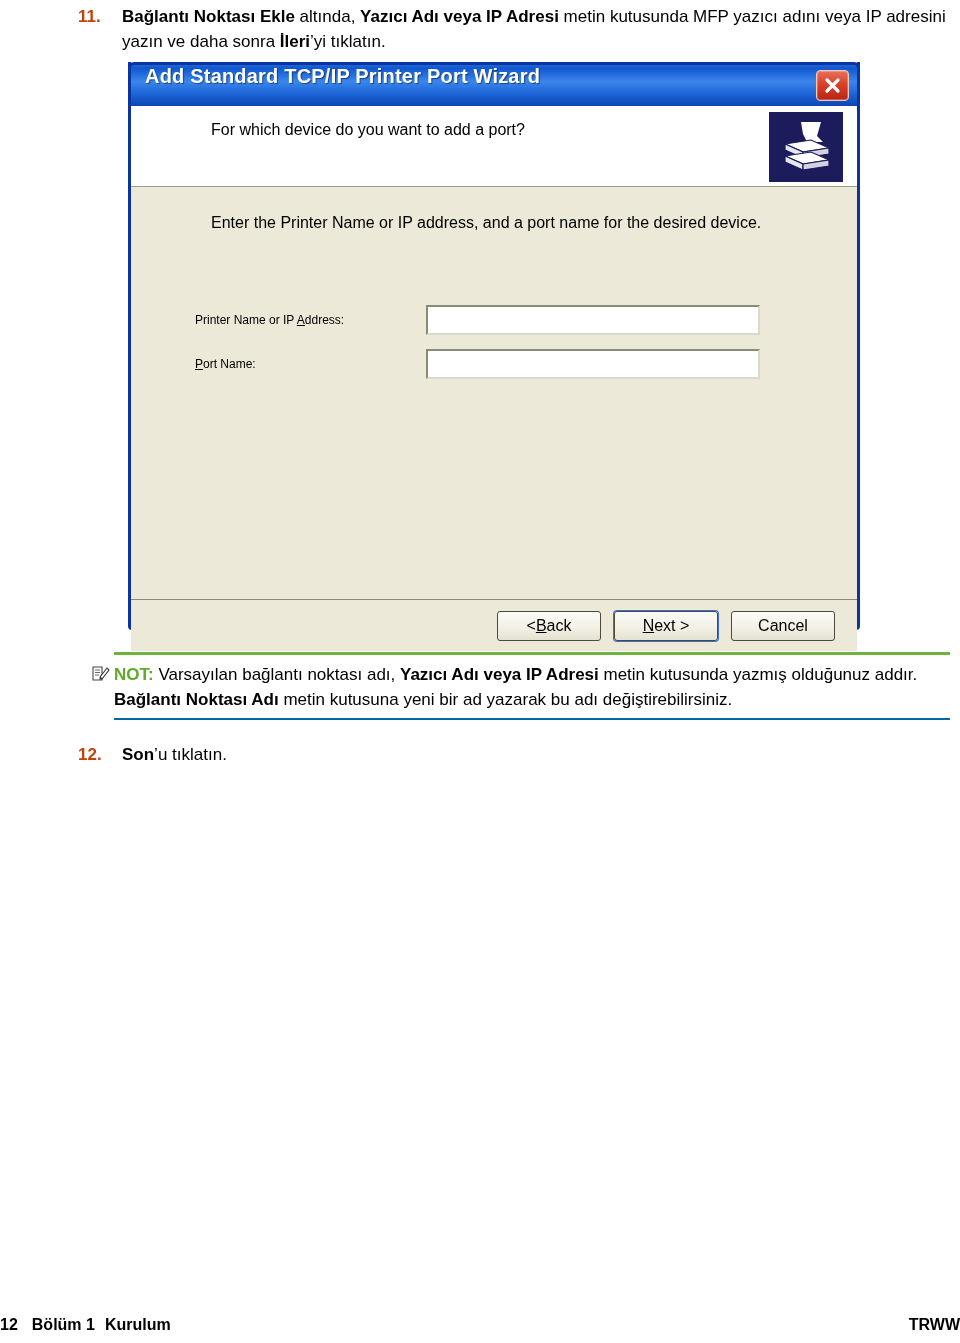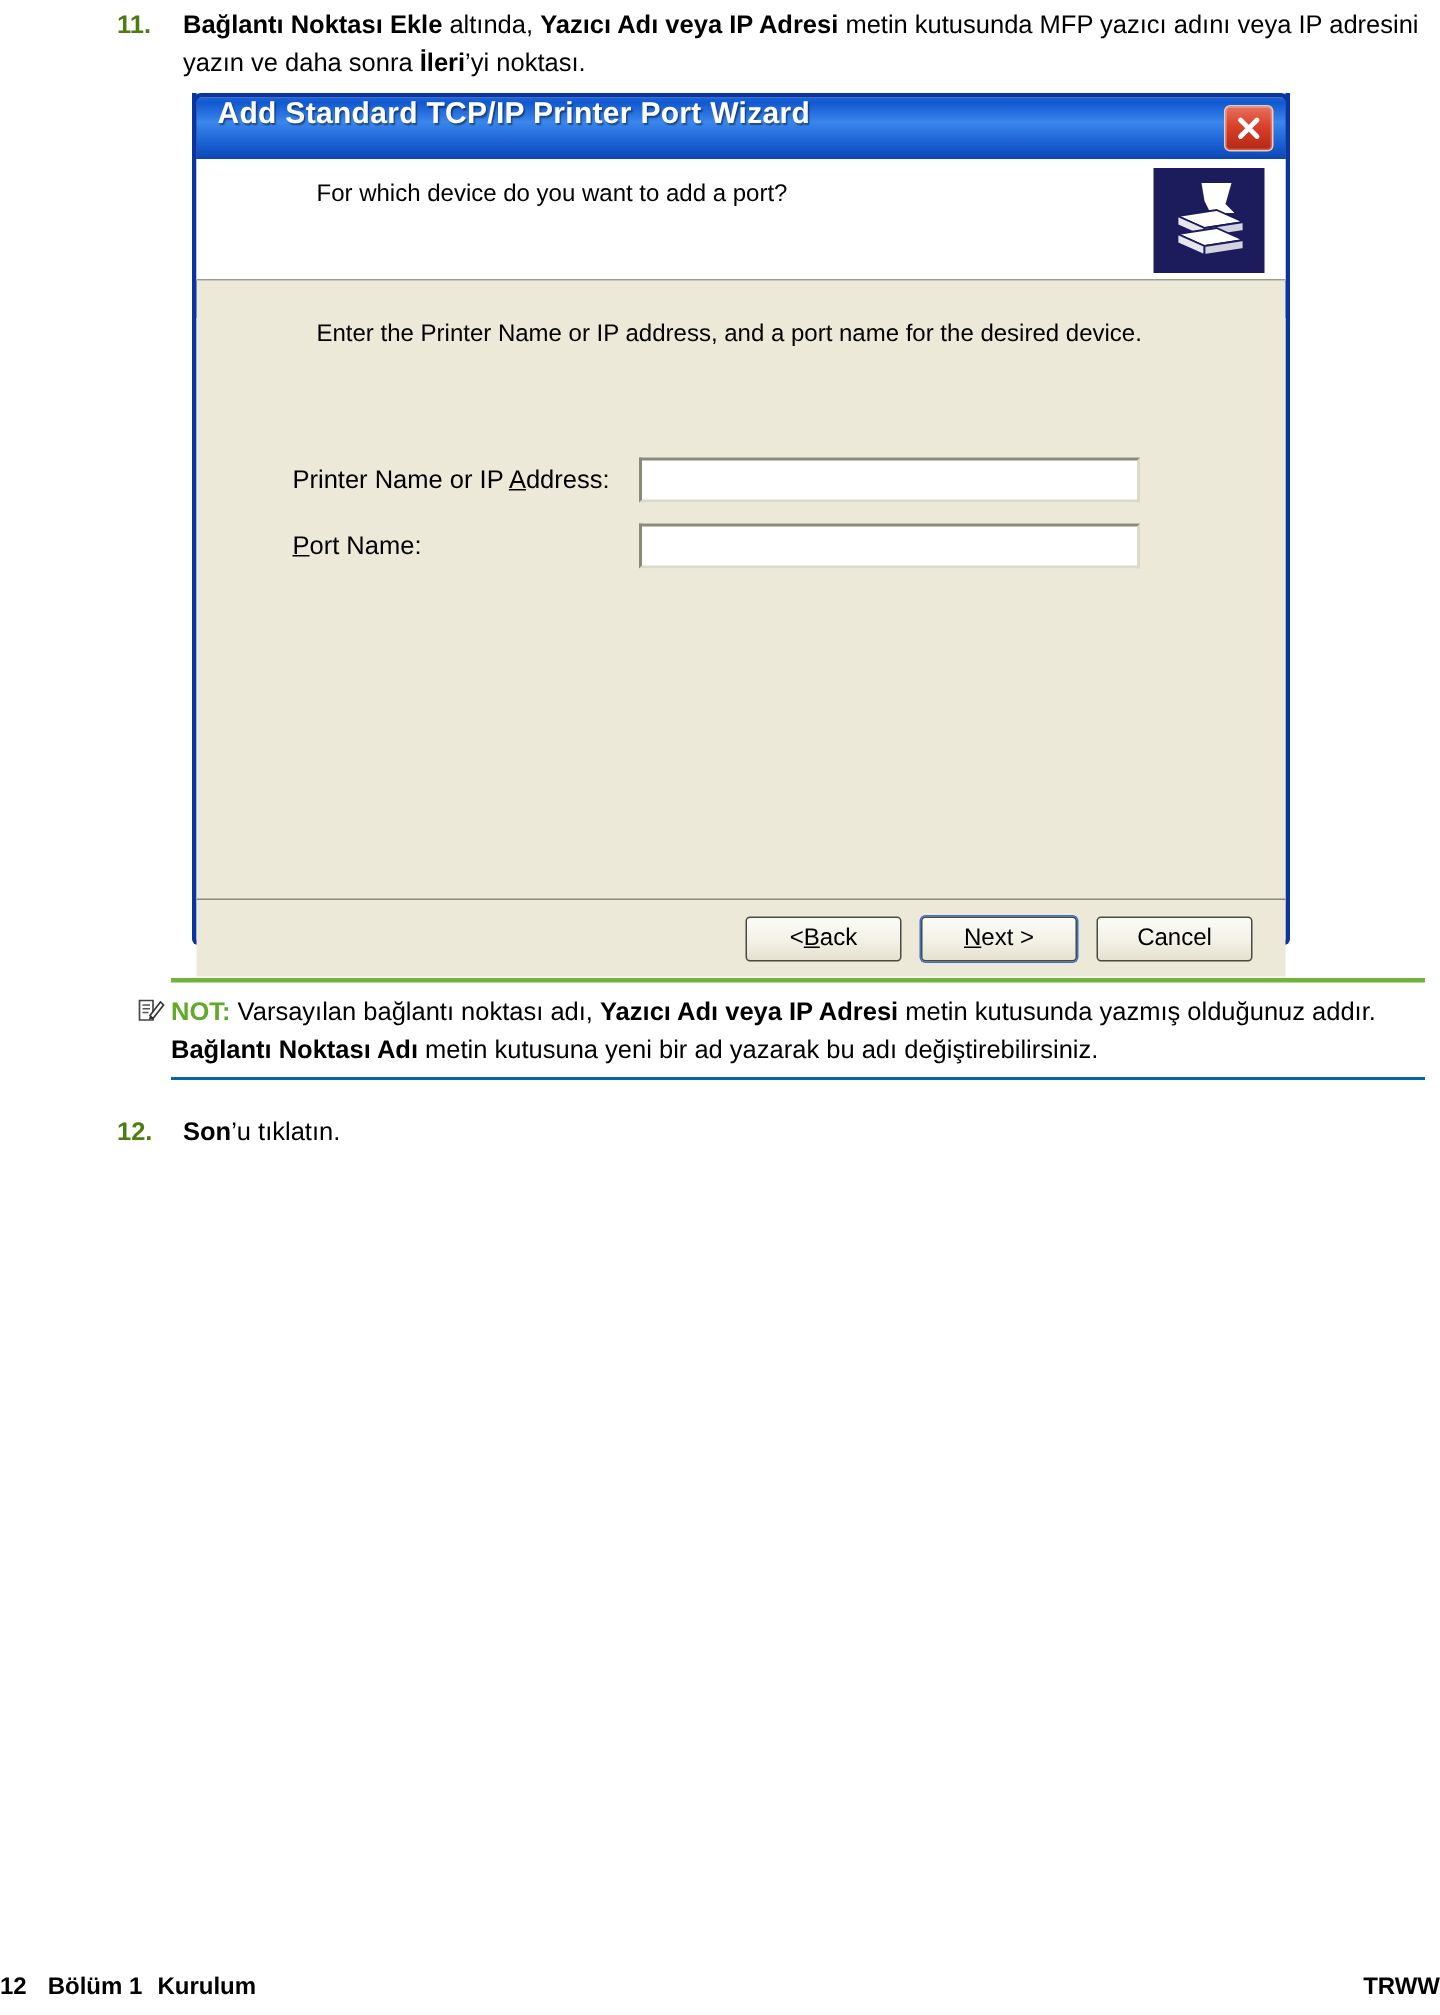--- a/index.html
+++ b/index.html
@@ -19,21 +19,21 @@
 
   
   .step {
     position: absolute;
     display: flex;
     align-items: flex-start;
   }
   #step-11 { left: 78px; top: 4px; width: 870px; }
   #step-12 { left: 78px; top: 742px; width: 870px; }
   .step-num {
-    color: #4d7c0f;
+    color: #c2410c;
     font-weight: bold;
     font-size: 17px;
     line-height: 25px;
     min-width: 44px;
     flex: 0 0 44px;
   }
   .step-body {
     font-size: 17px;
     line-height: 25px;
     color: #000;
@@ -129,21 +129,21 @@
     position: absolute;
     left: 64px;
     right: 24px;
     display: flex;
     align-items: center;
     height: 30px;
   }
   #row-printer { top: 93px; }
   #row-port { top: 137px; }
   .field-label {
-    font-size: 17px;
+    font-size: 12px;
     width: 231px;
     flex: 0 0 231px;
     white-space: nowrap;
   }
   .field-label u { text-decoration: underline; }
   .field-input {
     flex: 1 1 auto;
     height: 30px;
     max-width: 334px;
     background: #ffffff;
@@ -233,21 +233,21 @@
     white-space: nowrap;
   }
 </style>
 </head>
 <body>
 
 <div class="page">
 
   <div class="step" id="step-11">
     <div class="step-num">11.</div>
-    <div class="step-body"><b>Bağlantı Noktası Ekle</b><span> altında, </span><b>Yazıcı Adı veya IP Adresi</b><span> metin kutusunda MFP yazıcı adını veya IP adresini yazın ve daha sonra </span><b>İleri</b><span>’yi noktası.</span></div>
+    <div class="step-body"><b>Bağlantı Noktası Ekle</b><span> altında, </span><b>Yazıcı Adı veya IP Adresi</b><span> metin kutusunda MFP yazıcı adını veya IP adresini yazın ve daha sonra </span><b>İleri</b><span>’yi tıklatın.</span></div>
   </div>
 
   <div class="dialog">
 
     <div class="titlebar">
       <div class="title-text">Add Standard TCP/IP Printer Port Wizard</div>
       <div class="close-btn">
         <svg width="19" height="19" viewBox="0 0 19 19" aria-hidden="true">
           <path d="M4 4 L15 15 M15 4 L4 15" stroke="#ffffff" stroke-width="3.2" stroke-linecap="round"></path>
         </svg>

